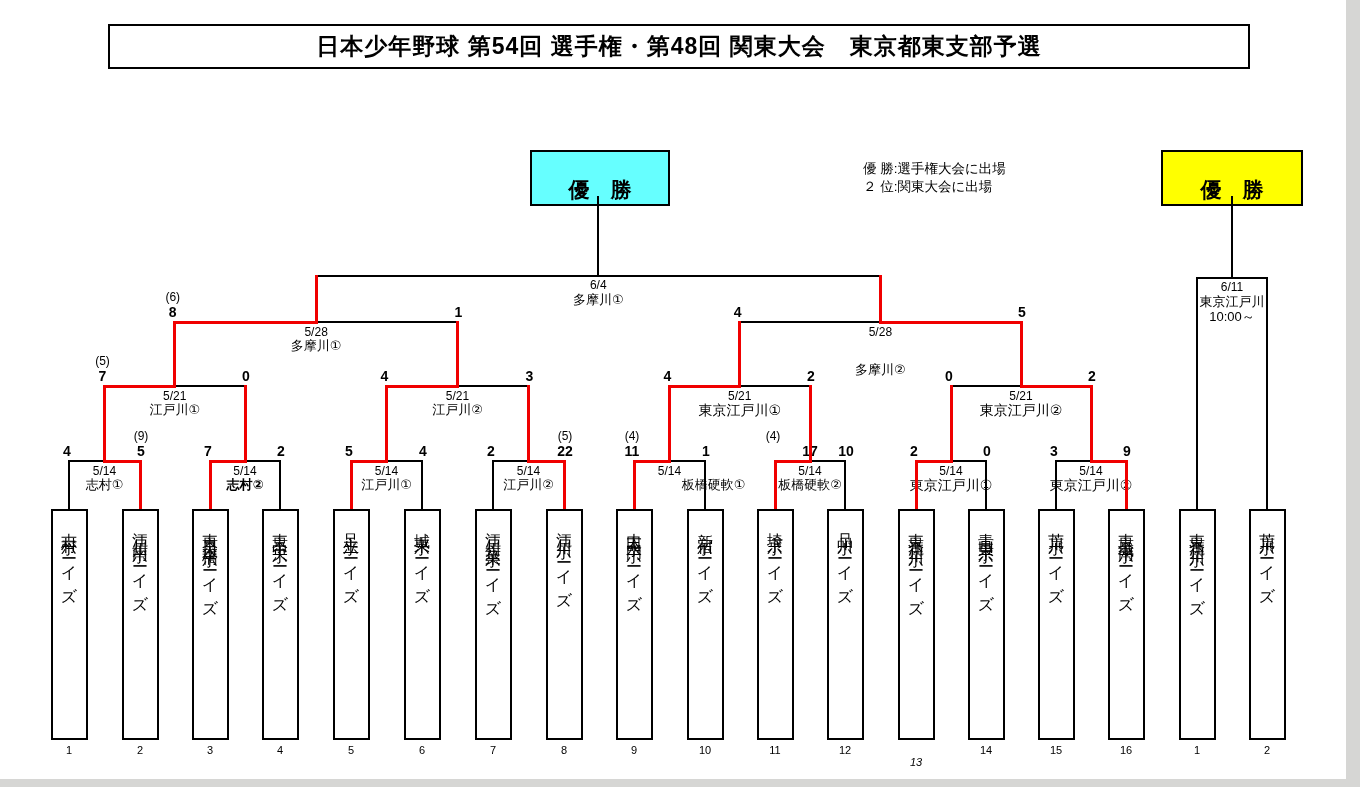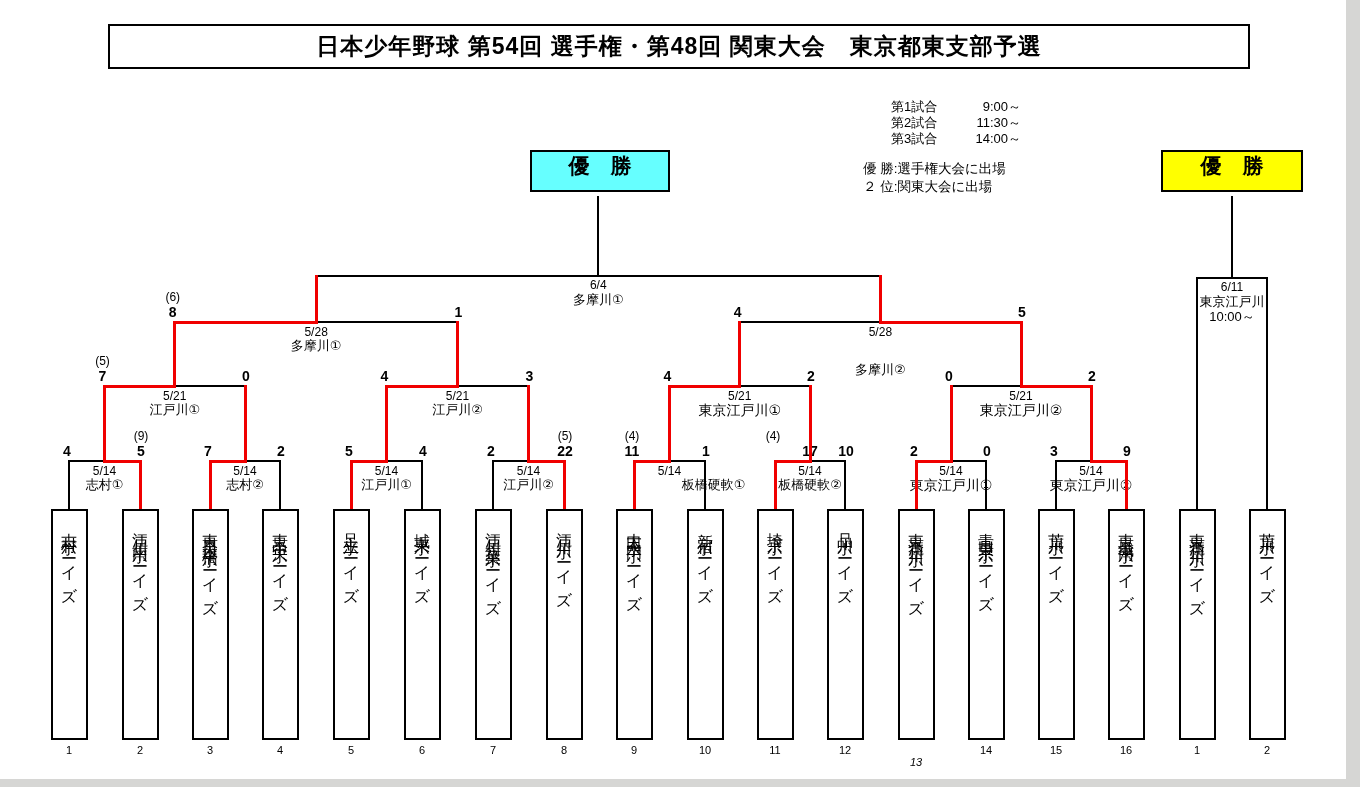--- a/index.html
+++ b/index.html
@@ -13,22 +13,22 @@
   .title-box{position:absolute;left:108px;top:24px;width:1142px;height:45px;
     border:2px solid #000;display:flex;align-items:center;justify-content:center;
     font-size:23px;font-weight:bold;letter-spacing:1px;box-sizing:border-box;}
 
   .sched{position:absolute;left:891px;top:99px;width:130px;font-size:13px;line-height:16px;}
   .sched-row{display:flex;justify-content:space-between;}
   .sched-time{text-align:right;}
 
   .notes{position:absolute;left:863px;top:160px;font-size:13.5px;line-height:17.5px;white-space:nowrap;}
 
-  .champ{position:absolute;top:150px;height:42px;border:2.5px solid #000;box-sizing:border-box;
-    display:flex;align-items:flex-start;justify-content:center;
+  .champ{position:absolute;top:150px;height:56px;border:2.5px solid #000;box-sizing:border-box;
+    display:flex;align-items:flex-end;justify-content:center;
     font-size:21px;font-weight:bold;}
   .champ.left{left:530px;width:140px;}
   .champ.right{left:1161px;width:142px;}
 
   .score{position:absolute;transform:translateX(-50%);font-size:14px;font-weight:bold;
     line-height:14px;white-space:nowrap;}
   .note{position:absolute;transform:translateX(-50%);font-size:12px;line-height:12px;white-space:nowrap;}
   .mdate{position:absolute;transform:translateX(-50%);font-size:12px;line-height:13px;white-space:nowrap;}
   .mvenue{position:absolute;transform:translateX(-50%);font-size:13px;line-height:14px;white-space:nowrap;}
   .mvenue.small{font-size:14px;}
@@ -45,34 +45,20 @@
 </style>
 </head>
 <body>
 
 <div id="stage">
 
   <div class="title-box">
     <span>日本少年野球 第54回 選手権・第48回 関東大会　東京都東支部予選</span>
   </div>
 
-  <div class="sched">
-    <div class="sched-row">
-      <span>第1試合</span>
-      <span class="sched-time">9:00～</span>
-    </div>
-    <div class="sched-row">
-      <span>第2試合</span>
-      <span class="sched-time">11:30～</span>
-    </div>
-    <div class="sched-row">
-      <span>第3試合</span>
-      <span class="sched-time">14:00～</span>
-    </div>
-  </div>
 
   <div class="notes">
     <div>優 勝:選手権大会に出場</div>
     <div>２ 位:関東大会に出場</div>
   </div>
 
   <div class="champ left" style="background: rgb(102, 255, 255);">
     <span>優　勝</span>
   </div>
   <div class="champ right" style="background: rgb(255, 255, 0);">
@@ -82,21 +68,21 @@
   <div class="edge-strip" style="left:1346px;top:0;width:14px;height:787px;"></div>
   <div class="edge-strip" style="left:0;top:779px;width:1360px;height:8px;"></div>
 <div class="score" style="left: 67px; top: 444px;">4</div>
     <div class="score" style="left: 141px; top: 444px;">5</div>
     <div class="note" style="left: 141px; top: 430px;">(9)</div>
     <div class="mdate" style="left: 104.5px; top: 465px;">5/14</div>
     <div class="mvenue" style="left: 104.5px; top: 478px;">志村①</div>
     <div class="score" style="left: 208px; top: 444px;">7</div>
     <div class="score" style="left: 281px; top: 444px;">2</div>
     <div class="mdate" style="left: 245px; top: 465px;">5/14</div>
-    <div class="mvenue" style="left: 245px; top: 478px;">志村②</div>
+    <div class="mvenue" style="left: 245px; top: 478px; font-weight: bold;">志村②</div>
     <div class="score" style="left: 349px; top: 444px;">5</div>
     <div class="score" style="left: 423px; top: 444px;">4</div>
     <div class="mdate" style="left: 386.5px; top: 465px;">5/14</div>
     <div class="mvenue" style="left: 386.5px; top: 478px;">江戸川①</div>
     <div class="score" style="left: 491px; top: 444px;">2</div>
     <div class="score" style="left: 565px; top: 444px;">22</div>
     <div class="note" style="left: 565px; top: 430px;">(5)</div>
     <div class="mdate" style="left: 528.5px; top: 465px;">5/14</div>
     <div class="mvenue" style="left: 528.5px; top: 478px;">江戸川②</div>
     <div class="score" style="left: 632px; top: 444px;">11</div>

